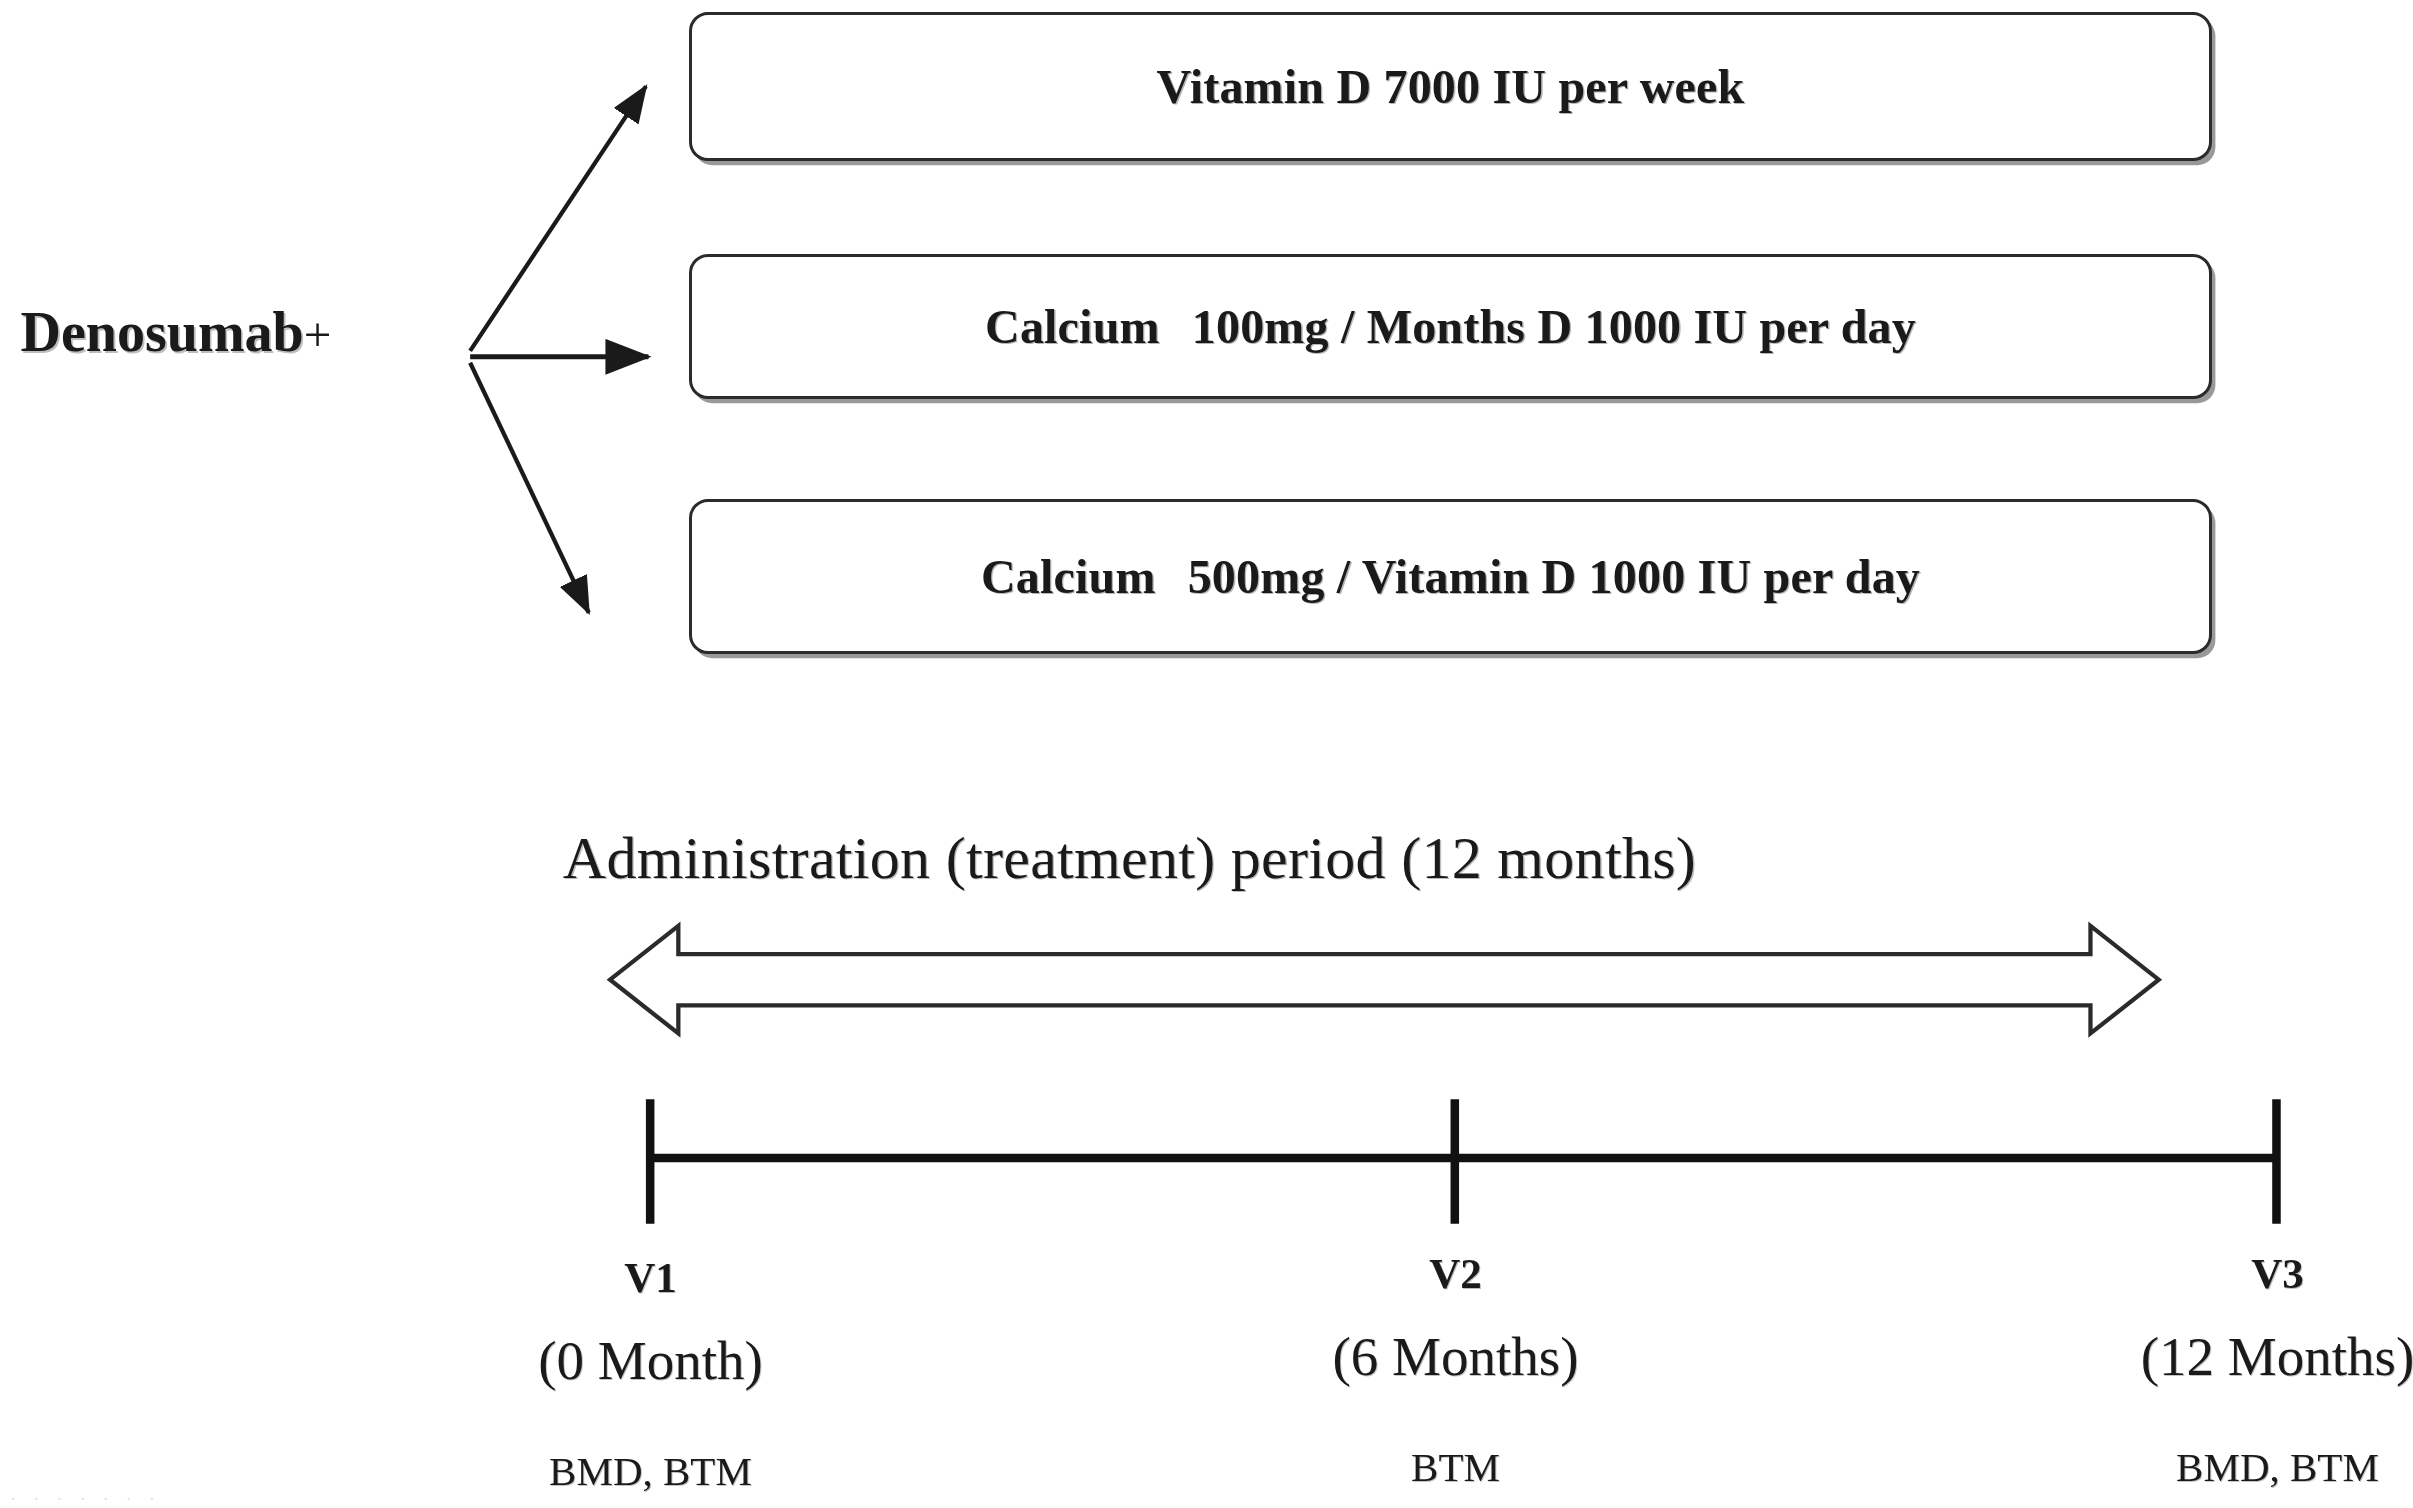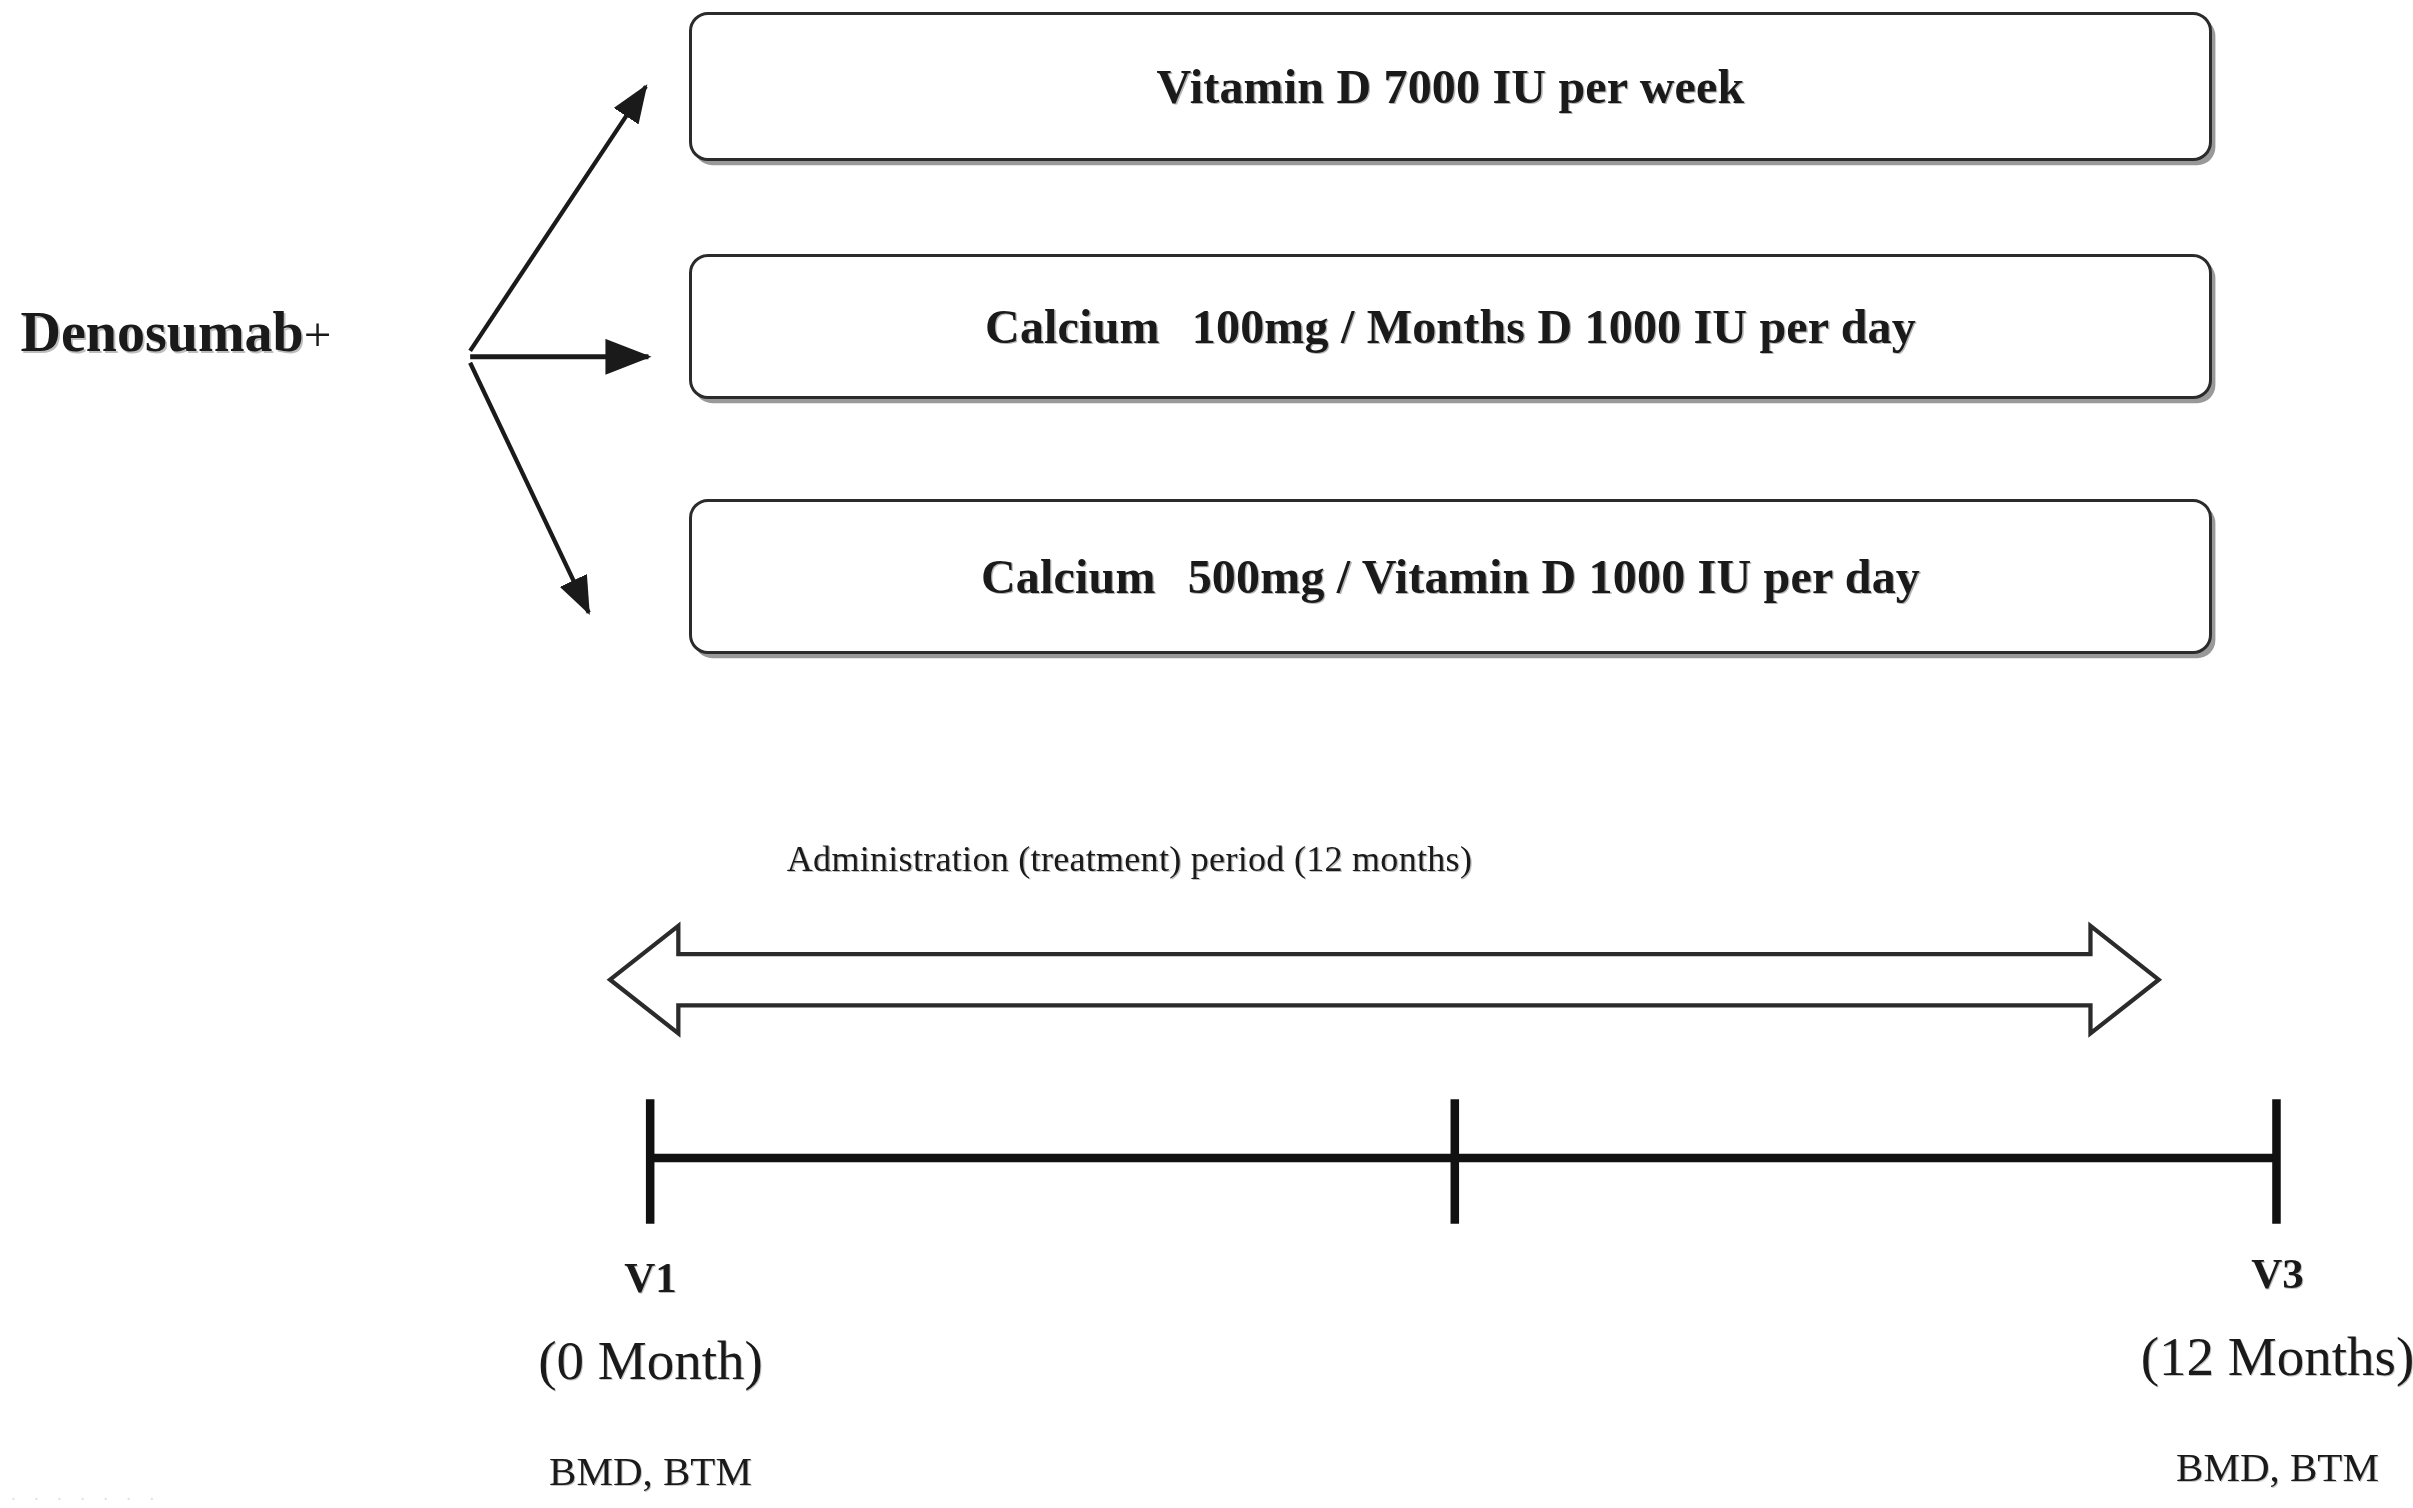--- a/index.html
+++ b/index.html
@@ -74,24 +74,23 @@
     pointer-events: none;
   }
 
   
   #admin-period-label {
     position: absolute;
     left: 0;
     top: 824px;
     width: 2413px;
     text-align: center;
-    font-size: 36px;
+    font-size: 60px;
     letter-spacing: 0.3px;
     text-shadow: 1.3px 1.3px 0 rgba(90,90,90,0.40);
-    margin-top: 14px;
   }
   #admin-period-label.shift {
     padding-right: 154px;
     box-sizing: border-box;
   }
 
   
   .visit-label {
     position: absolute;
     text-align: center;
@@ -178,20 +177,25 @@
   </div>
 
   <div id="admin-period-label" class="shift">Administration (treatment) period (12 months)</div>
 
   <div class="visit-label" id="visit-label-0">
     <div class="visit-name">V1</div>
     <div class="visit-time">(0 Month)</div>
     <div class="visit-measure">BMD, BTM</div>
   </div>
 
+  <div class="visit-label" id="visit-label-1">
+    <div class="visit-name">V2</div>
+    <div class="visit-time">(6 Months)</div>
+    <div class="visit-measure">BTM</div>
+  </div>
 
   <div class="visit-label" id="visit-label-2">
     <div class="visit-name">V3</div>
     <div class="visit-time">(12 Months)</div>
     <div class="visit-measure">BMD, BTM</div>
   </div>
 
   <div id="caption-remnant">· · · · · · ·</div>
 
 </div>

